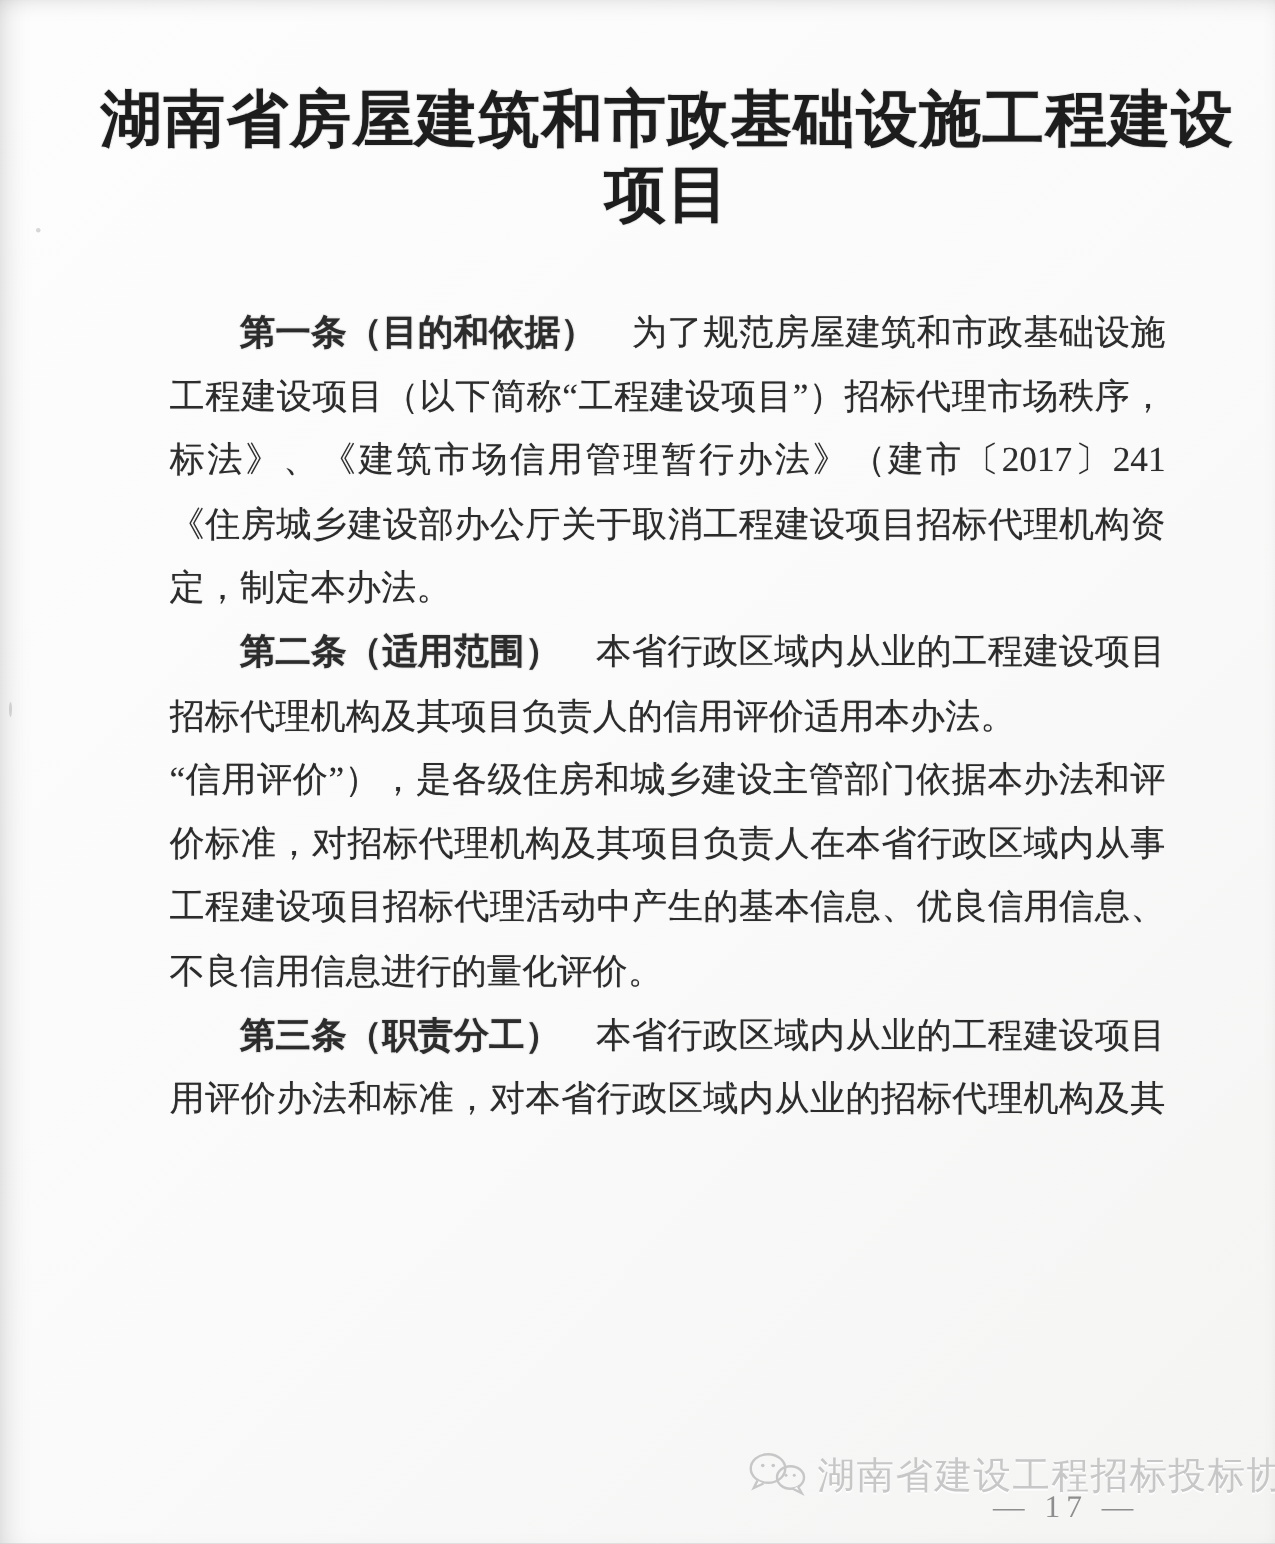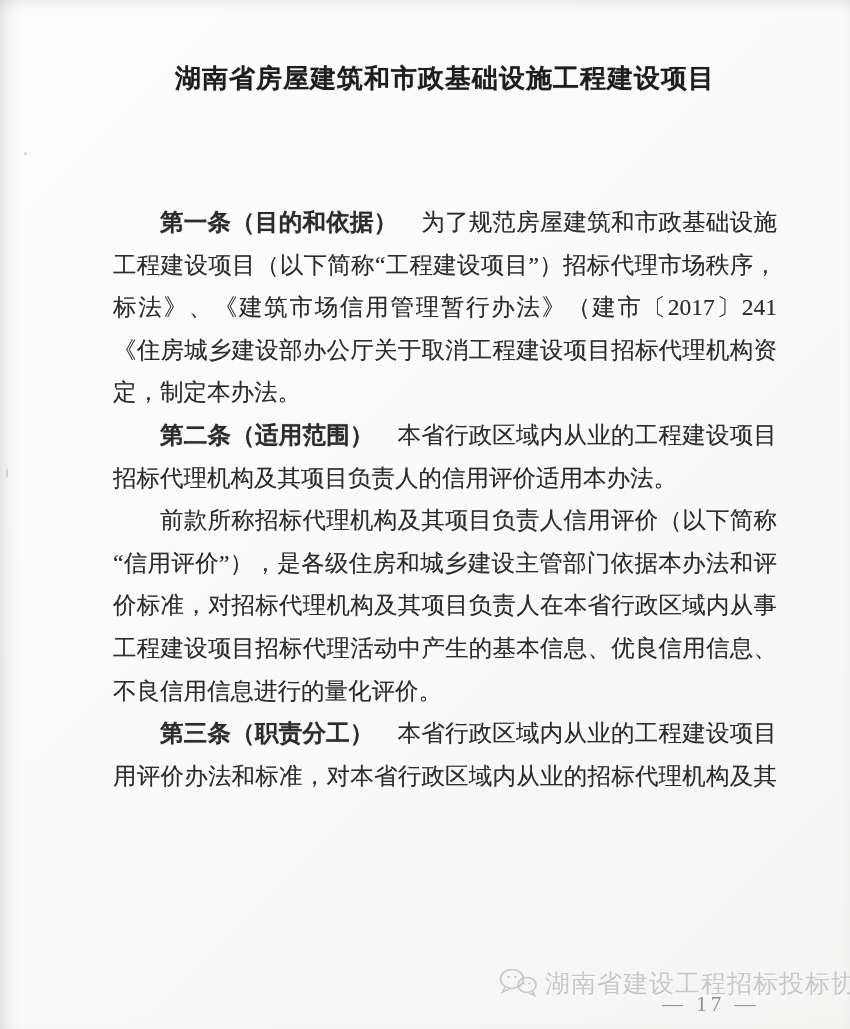--- a/index.html
+++ b/index.html
@@ -11,21 +11,21 @@
     box-shadow:inset 14px 0 22px -16px rgba(0,0,0,.22),
                inset 0 12px 18px -14px rgba(0,0,0,.14),
                inset -6px 0 14px -12px rgba(0,0,0,.10);
     overflow:hidden;
     font-family:"Liberation Serif", serif;
   }
   .title{
     position:absolute;
     top:54px;left:60px;width:770px;
     text-align:center;
-    font-size:26px;
+    font-size:41px;
     font-weight:bold;
     line-height:50px;
     letter-spacing:1px;
     color:#1d1d1d;
     text-shadow:0 0 1px rgba(20,20,20,.45);
   }
   .doc-body{
     position:absolute;
     top:201px;left:113px;width:664px;
     font-size:23.5px;
@@ -75,21 +75,20 @@
   </div>
 
   <div class="doc-body" id="body-lines">
       <div class="line indent fill"><span class="lead">第一条（目的和依据）</span><span>　为了规范房屋建筑和市政基础设施</span></div>
       <div class="line fill"><span>工程建设项目（以下简称“工程建设项目”）招标代理市场秩序，</span></div>
       <div class="line fill"><span>标法》、《建筑市场信用管理暂行办法》（建市〔2017〕241 号）</span></div>
       <div class="line fill"><span>《住房城乡建设部办公厅关于取消工程建设项目招标代理机构资</span></div>
       <div class="line"><span>定，制定本办法。</span></div>
       <div class="line indent fill"><span class="lead">第二条（适用范围）</span><span>　本省行政区域内从业的工程建设项目</span></div>
       <div class="line"><span>招标代理机构及其项目负责人的信用评价适用本办法。</span></div>
-      <div class="line indent fill"><span>前款所称招标代理机构及其项目负责人信用评价（以下简称</span></div>
       <div class="line fill"><span>“信用评价”），是各级住房和城乡建设主管部门依据本办法和评</span></div>
       <div class="line fill"><span>价标准，对招标代理机构及其项目负责人在本省行政区域内从事</span></div>
       <div class="line fill"><span>工程建设项目招标代理活动中产生的基本信息、优良信用信息、</span></div>
       <div class="line"><span>不良信用信息进行的量化评价。</span></div>
       <div class="line indent fill"><span class="lead">第三条（职责分工）</span><span>　本省行政区域内从业的工程建设项目</span></div>
       <div class="line fill"><span>用评价办法和标准，对本省行政区域内从业的招标代理机构及其</span></div>
     </div>
 
   <div class="watermark">
     <svg width="40" height="34" viewBox="0 0 40 34" fill="none" stroke="#c7c7c7" stroke-width="1.6">

